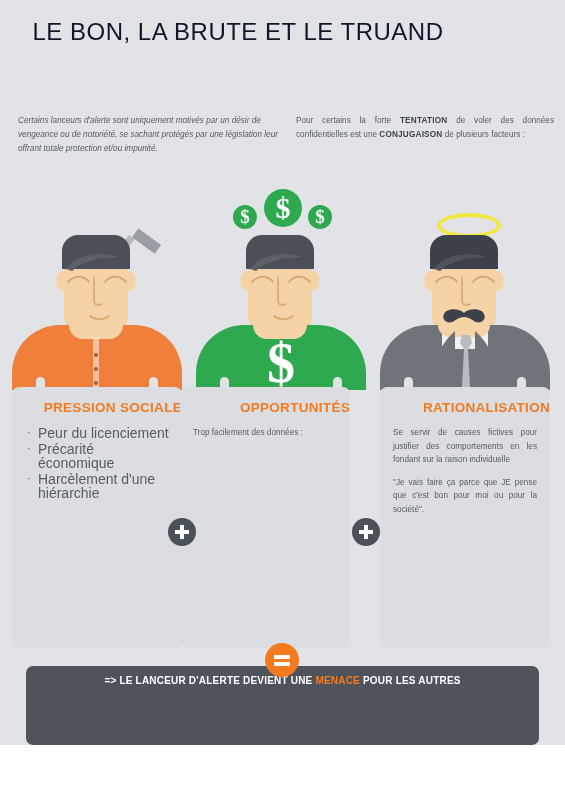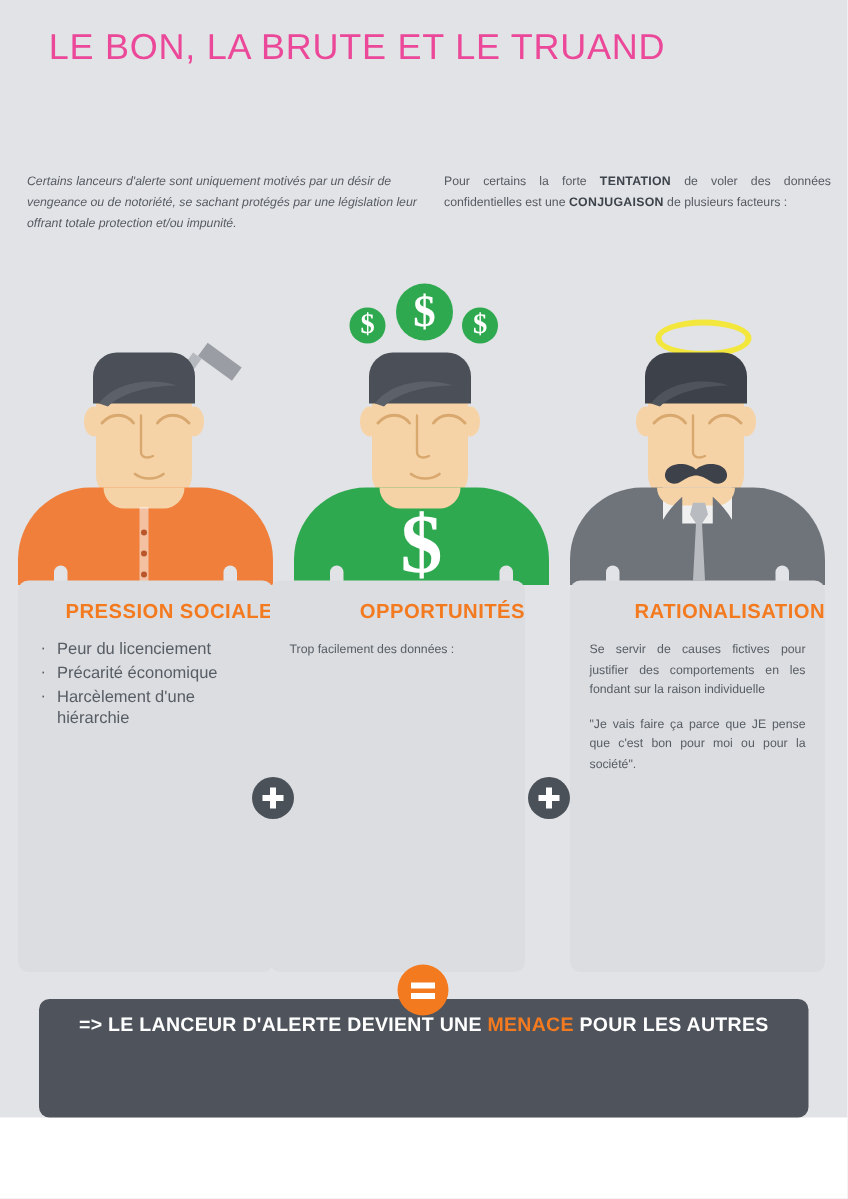--- a/index.html
+++ b/index.html
@@ -18,21 +18,21 @@
     position:absolute;left:0;top:0;width:565px;height:745px;
     background:#e2e3e6;
   }
 
   
   .title{
     position:absolute;left:0;top:18px;width:476px;
     text-align:center;
     font-size:24px;
     letter-spacing:.5px;
-    color:#ec4899;
+    color:#0f172a;
     font-weight:400;
     font-family:"Liberation Sans", sans-serif;
   }
 
   
   .intro{
     position:absolute;
     font-size:8.2px;
     line-height:14px;
     color:#555b63;
@@ -74,21 +74,21 @@
     line-height:13.5px;
     color:#575d65;
   }
   .panel-body p{margin:0 0 9px 0;}
   .justify{text-align:justify;}
   ul.bul{list-style:none;margin:0;padding:0;}
   ul.bul li{
     position:relative;
     padding-left:13px;
     margin-bottom:2px;
-    font-size:11px;
+    font-size:14px;
     line-height:14px;
     color:#575d65;
   }
   ul.bul li:before{
     content:"·";
     position:absolute;left:2px;top:-1px;
     color:#575d65;font-size:11px;
   }
   .bul-indent{margin-left:8px;}
 
@@ -127,21 +127,21 @@
     color:#ffffff;
   }
   .banner-l1{
     margin-top:15px;
     font-size:13px;
     font-weight:bold;
     letter-spacing:.2px;
   }
   .banner-l2{
     margin-top:9px;
-    font-size:13px;
+    font-size:10px;
     font-weight:bold;
     letter-spacing:.2px;
   }
   .banner-l2 .menace{color:#f47a20;}
 </style>
 </head>
 <body>
 
 <div class="page">
   <div class="bg"></div>

